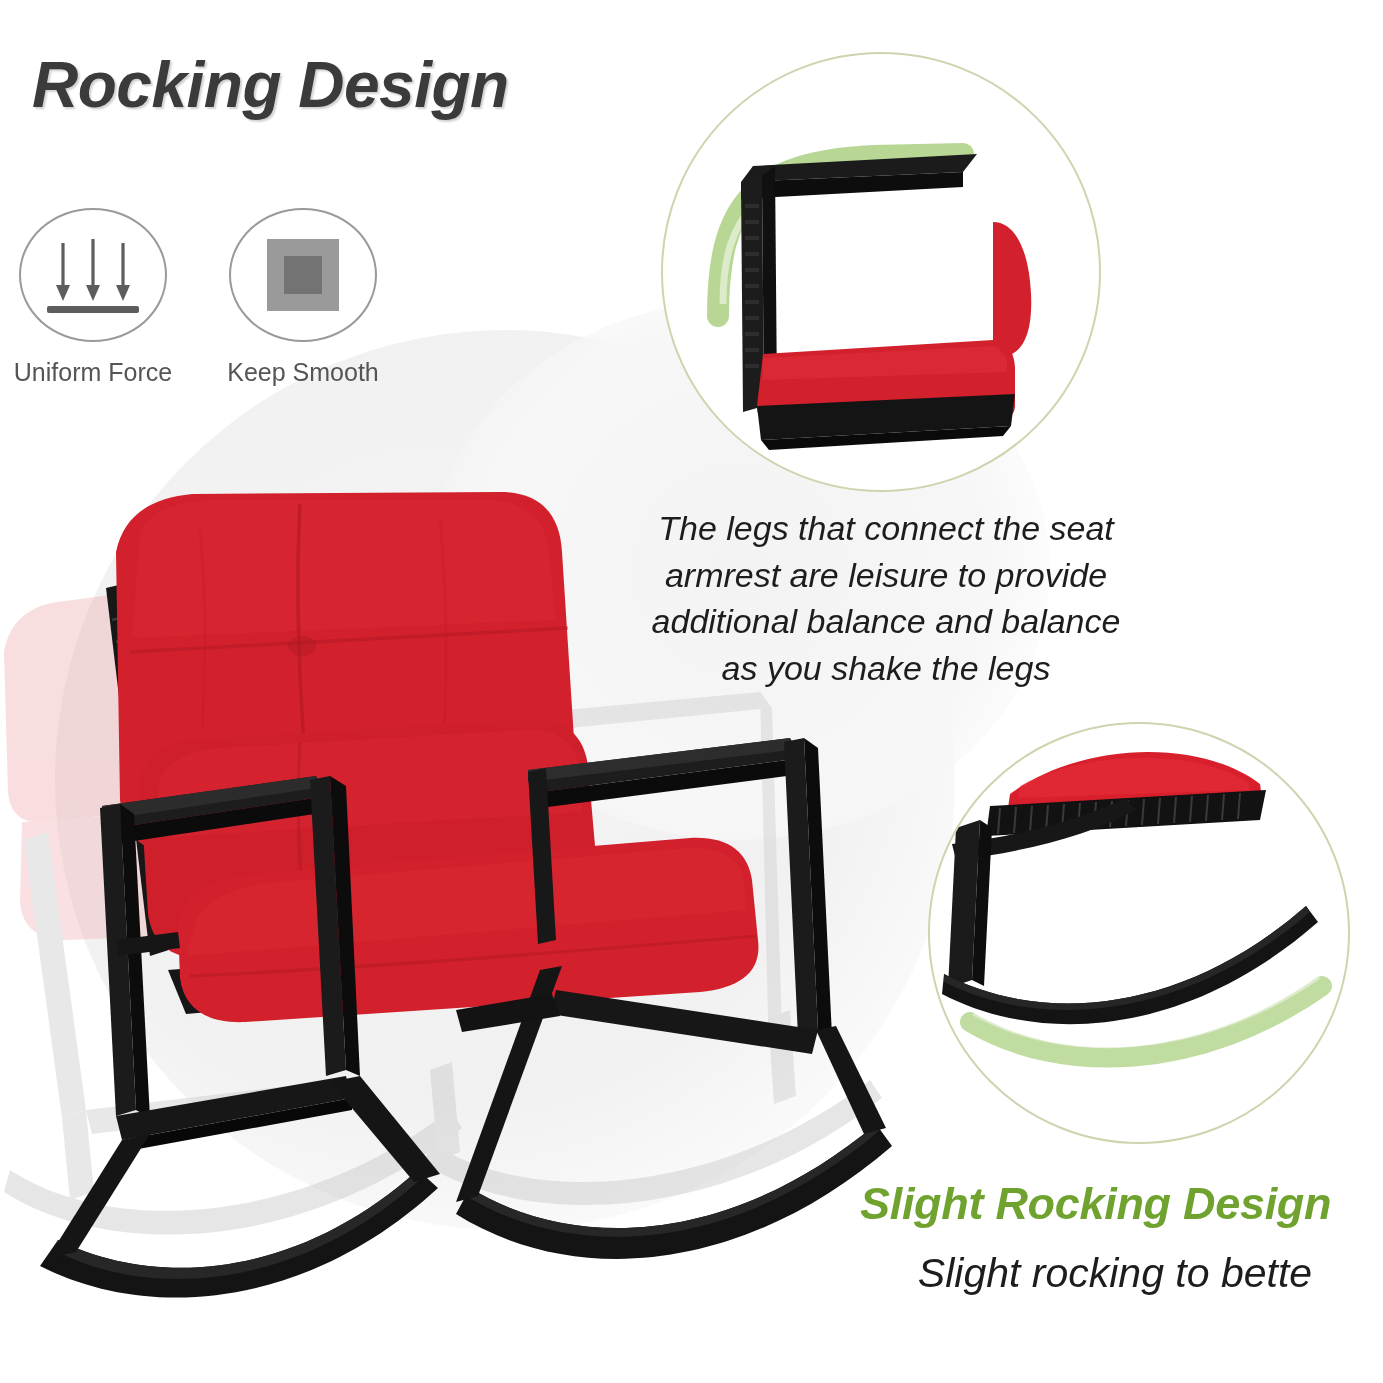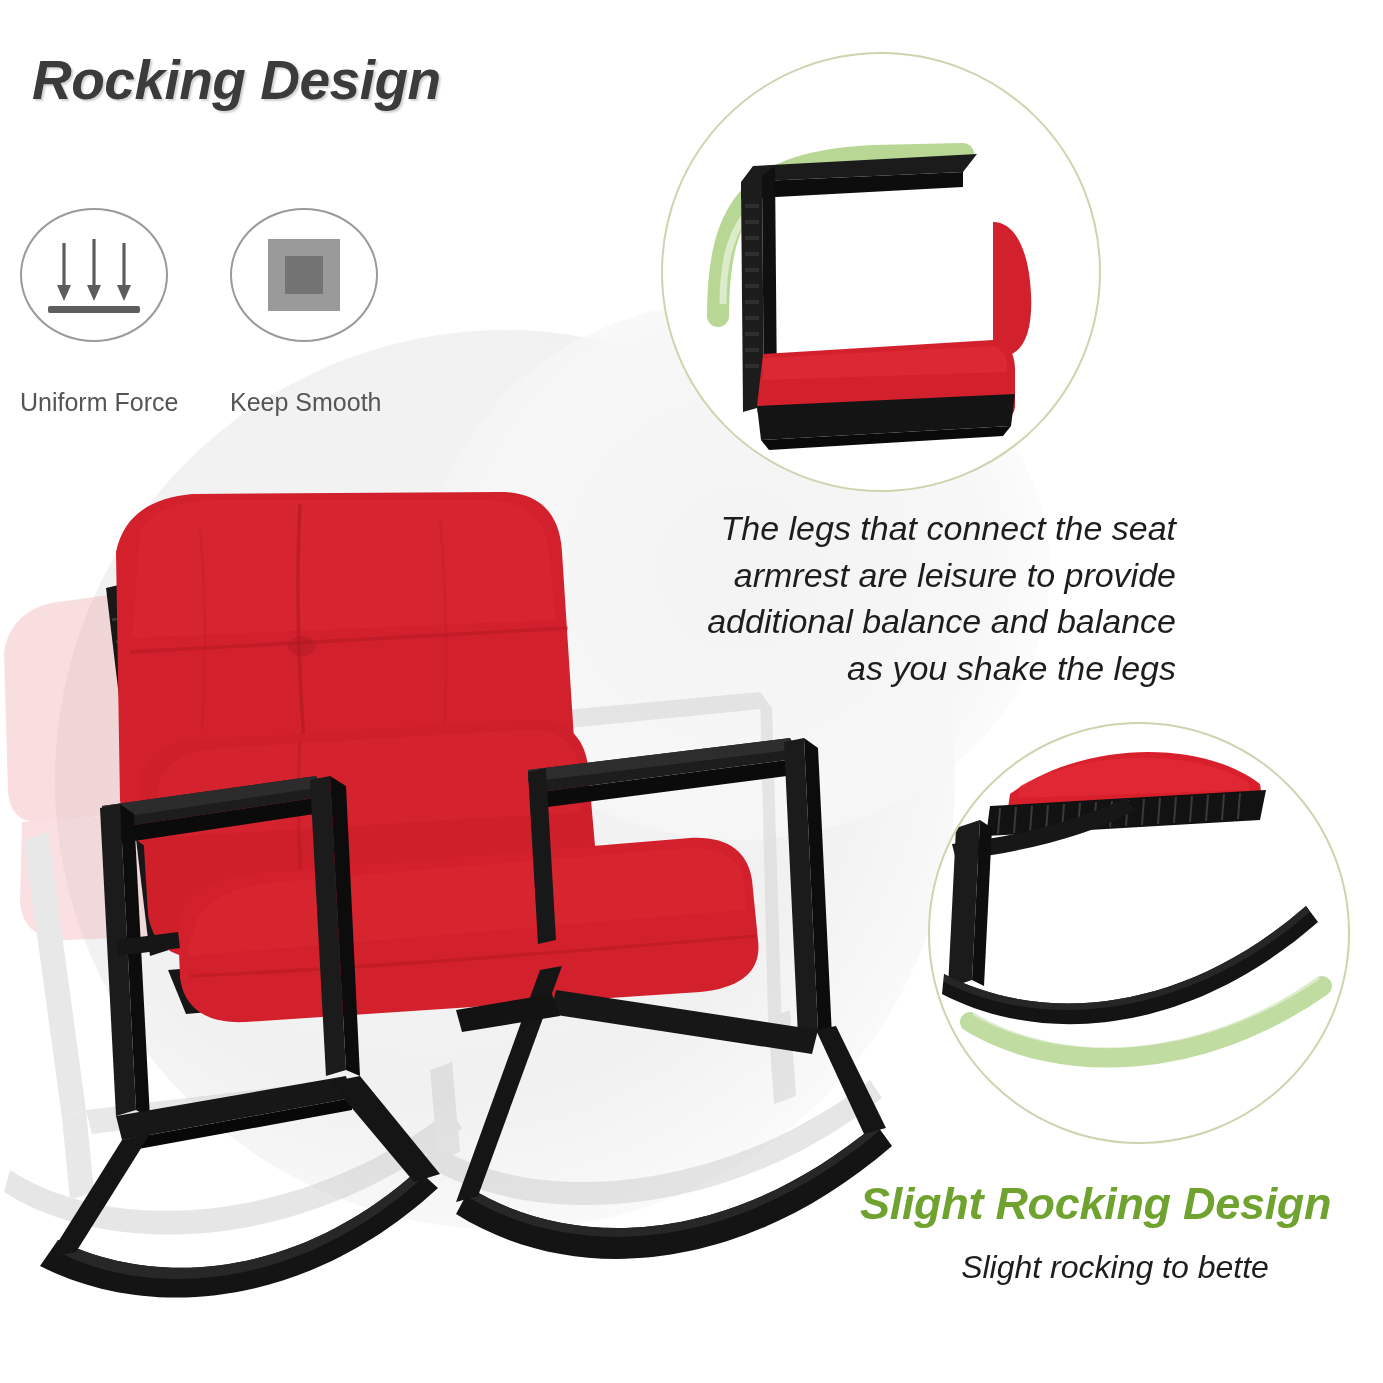--- a/index.html
+++ b/index.html
@@ -12,49 +12,49 @@
            border-radius:50%;
            background:radial-gradient(circle at 42% 40%, #f4f4f4 0%, #f1f1f1 55%, #fbfbfb 78%, rgba(255,255,255,0) 88%);
            z-index:0;}
   .bg-blob2{position:absolute;left:430px;top:300px;width:620px;height:540px;
             border-radius:50%;
             background:radial-gradient(circle at 50% 50%, #f3f3f3 0%, #f7f7f7 60%, rgba(255,255,255,0) 85%);
             z-index:0;}
 
   
   .title{position:absolute;left:32px;top:48px;z-index:30;
-         font-size:55px;font-weight:bold;font-style:italic;color:#3b3b3b;
+         font-size:64px;font-weight:bold;font-style:italic;color:#3b3b3b;
          letter-spacing:-0.5px;white-space:nowrap;
          text-shadow:2px 2px 2px rgba(0,0,0,.18);}
 
   
   .feat-row{position:absolute;left:20px;top:208px;z-index:30;
             display:flex;gap:64px;}
-  .feat{width:146px;display:flex;flex-direction:column;align-items:flex-start;gap:30px;}
+  .feat{width:146px;display:flex;flex-direction:column;align-items:center;}
   .feat-circle{width:144px;height:130px;border:2px solid #9a9a9a;border-radius:50%;
                display:flex;align-items:center;justify-content:center;}
   .feat-label{margin-top:16px;font-size:25px;color:#555;white-space:nowrap;}
 
   
   .inset{position:absolute;border-radius:50%;border:2px solid #cbd5ae;
          background:#fff;overflow:hidden;z-index:20;}
   .inset-top{left:661px;top:52px;width:436px;height:436px;}
   .inset-bot{left:928px;top:722px;width:418px;height:418px;}
 
   
   .para{position:absolute;left:596px;top:505px;width:580px;z-index:30;
-        text-align:right;font-size:34px;font-style:italic;color:#1d1d1d;
+        text-align:center;font-size:34px;font-style:italic;color:#1d1d1d;
         line-height:1.37;}
   .para div{white-space:nowrap;}
 
   .green-head{position:absolute;left:860px;top:1178px;z-index:30;
               font-size:45px;font-weight:bold;font-style:italic;color:#6fa22e;
               white-space:nowrap;letter-spacing:-0.3px;}
   .green-sub{position:absolute;left:880px;top:1245px;width:470px;z-index:30;
-             text-align:center;font-size:32px;font-style:italic;color:#1d1d1d;
+             text-align:center;font-size:41px;font-style:italic;color:#1d1d1d;
              line-height:1.4;}
   .green-sub div{white-space:nowrap;}
 
   
   #chair{position:absolute;left:0px;top:470px;z-index:10;}
 </style>
 </head>
 <body>
 
 <div id="stage">

